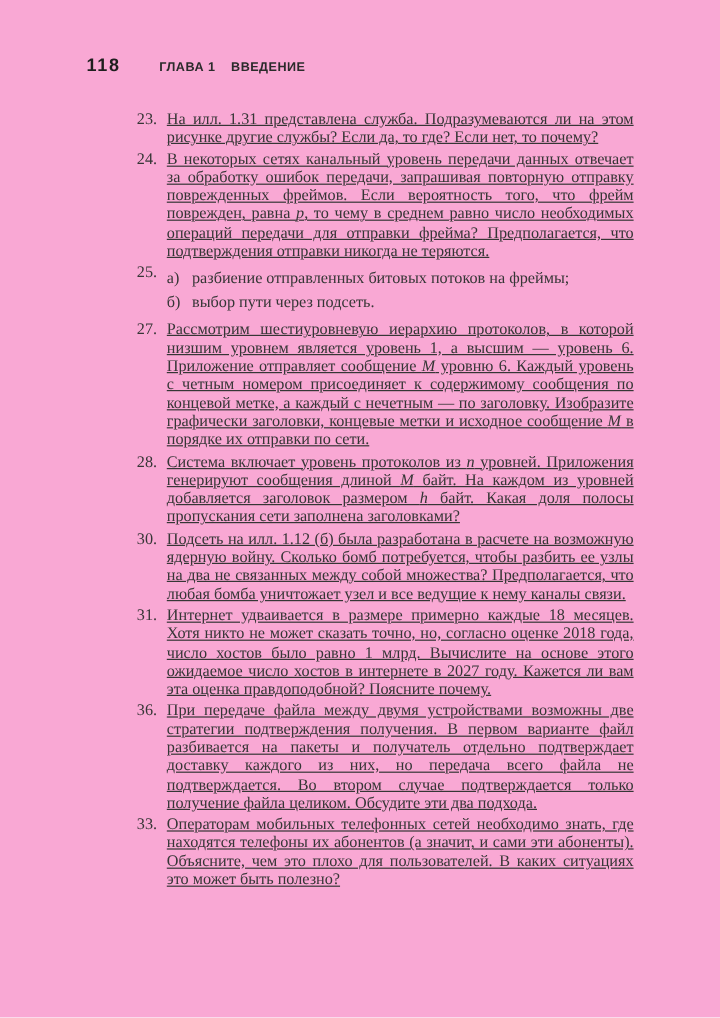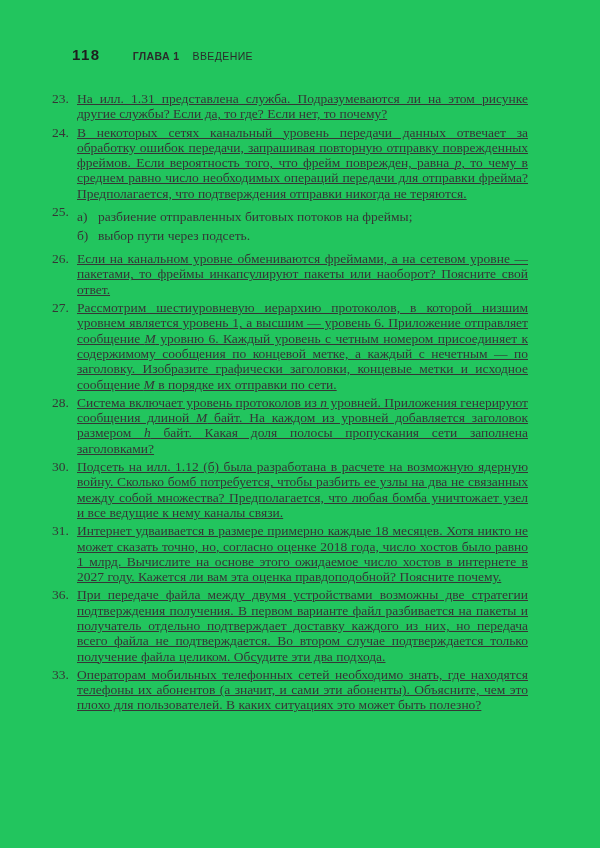--- a/index.html
+++ b/index.html
@@ -6,21 +6,21 @@
 
   html, body {
     width: 600px;
     height: 848px;
     background: #fdfdfc;
   }
 
   .page {
     width: 600px;
     height: 848px;
-    background: #22c55e;
+    background: #f9a8d4;
     overflow: hidden;
     font-family: "Liberation Serif", serif;
     color: #363636;
   }
 
   
   .page-header {
     margin: 46px 72px 0 72px;
     display: flex;
     align-items: baseline;
@@ -37,31 +37,31 @@
     font-family: "Liberation Sans", sans-serif;
     font-weight: 700;
     font-size: 10.5px;
     letter-spacing: 0.4px;
     color: #2b2b2b;
     white-space: nowrap;
   }
   .chapter-title {
     margin-left: 13px;
     font-family: "Liberation Sans", sans-serif;
-    font-weight: 400;
+    font-weight: 700;
     font-size: 10.5px;
     letter-spacing: 0.4px;
     color: #2b2b2b;
     white-space: nowrap;
     text-align: right;
   }
 
   
   .content {
-    margin: 28px 72px 0 52px;
+    margin: 28px 72px 0 114px;
   }
   .question {
     display: flex;
     margin-bottom: 3px;
     font-size: 13.5px;
     line-height: 15.3px;
   }
   .qnum {
     flex: 0 0 25px;
     width: 25px;
@@ -124,26 +124,20 @@
             <span class="sublabel">а)</span>
             <span class="subtext">разбиение отправленных битовых потоков на фреймы;</span>
           </div>
           <div class="subitem">
             <span class="sublabel">б)</span>
             <span class="subtext">выбор пути через подсеть.</span>
           </div>
         </div>
       </div>
       <div class="question">
-        <span class="qnum">26.</span>
-        <div class="qbody">
-          <div class="qpara"><span>Если на канальном уровне обмениваются фреймами, а на сетевом уровне — пакетами, то фреймы инкапсулируют пакеты или наоборот? Поясните свой ответ.</span></div>
-        </div>
-      </div>
-      <div class="question">
         <span class="qnum">27.</span>
         <div class="qbody">
           <div class="qpara"><span>Рассмотрим шестиуровневую иерархию протоколов, в которой низшим уровнем является уровень 1, а высшим — уровень 6. Приложение отправляет сообщение </span><span class="var">M</span><span> уровню 6. Каждый уровень с четным номером присоединяет к содержимому сообщения по концевой метке, а каждый с нечетным — по заголовку. Изобразите графически заголовки, концевые метки и исходное сообщение </span><span class="var">M</span><span> в порядке их отправки по сети.</span></div>
         </div>
       </div>
       <div class="question">
         <span class="qnum">28.</span>
         <div class="qbody">
           <div class="qpara"><span>Система включает уровень протоколов из </span><span class="var">n</span><span> уровней. Приложения генерируют сообщения длиной </span><span class="var">M</span><span> байт. На каждом из уровней добавляется заголовок размером </span><span class="var">h</span><span> байт. Какая доля полосы пропускания сети заполнена заголовками?</span></div>
         </div>

